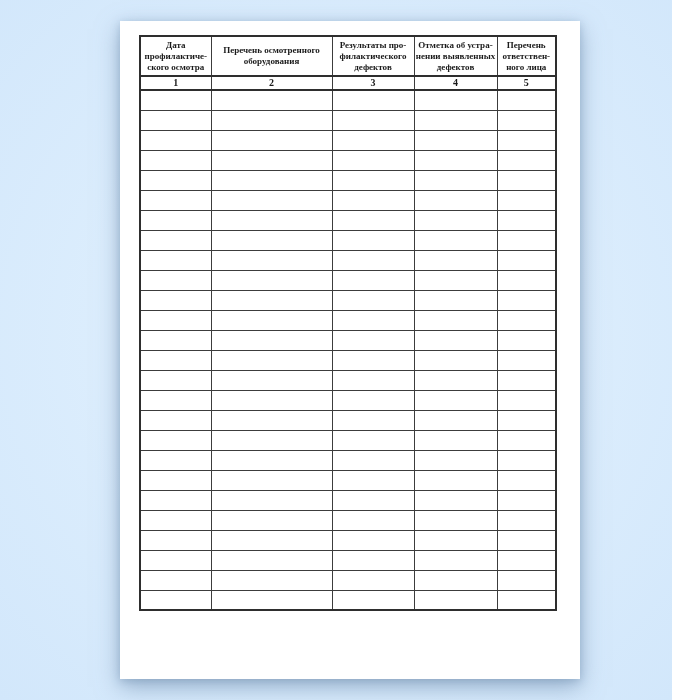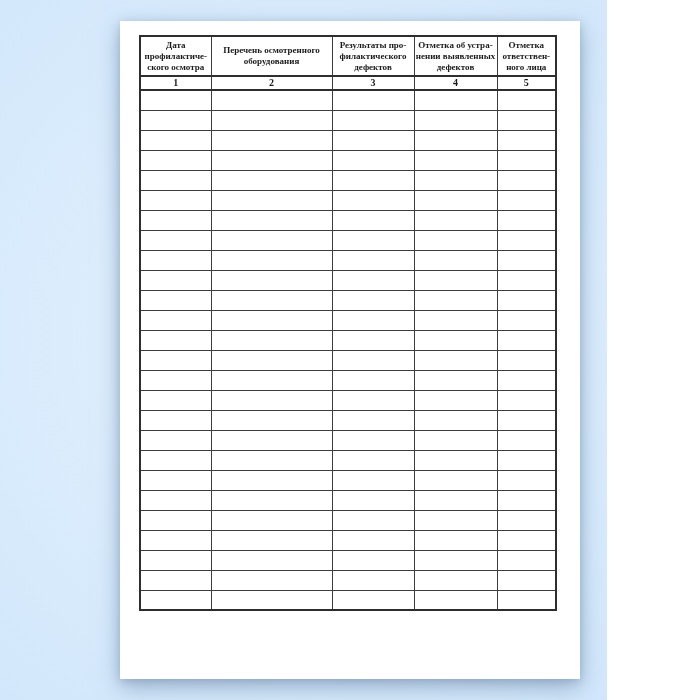--- a/index.html
+++ b/index.html
@@ -5,21 +5,21 @@
   * { margin: 0; padding: 0; box-sizing: border-box; }
 
   html, body {
     width: 700px;
     height: 700px;
     font-family: "Liberation Serif", "DejaVu Serif", serif;
   }
 
   .scene {
     position: relative;
-    width: 607px;
+    width: 672px;
     height: 700px;
     overflow: hidden;
     background: radial-gradient(circle at 50% 48%, #e9f4fe 0%, #ddeefd 40%, #d2e7fb 100%);
   }
 
   .page {
     position: absolute;
     left: 120px;
     top: 21px;
     width: 460px;
@@ -99,21 +99,21 @@
 профилактиче-
 ского осмотра</th>
           <th>Перечень осмотренного
 оборудования</th>
           <th>Результаты про-
 филактического
 дефектов</th>
           <th>Отметка об устра-
 нении выявленных
 дефектов</th>
-          <th>Отметка
+          <th>Перечень
 ответствен-
 ного лица</th>
         </tr>
         <tr class="numbers-row">
           <th>1</th>
           <th>2</th>
           <th>3</th>
           <th>4</th>
           <th>5</th>
         </tr>

